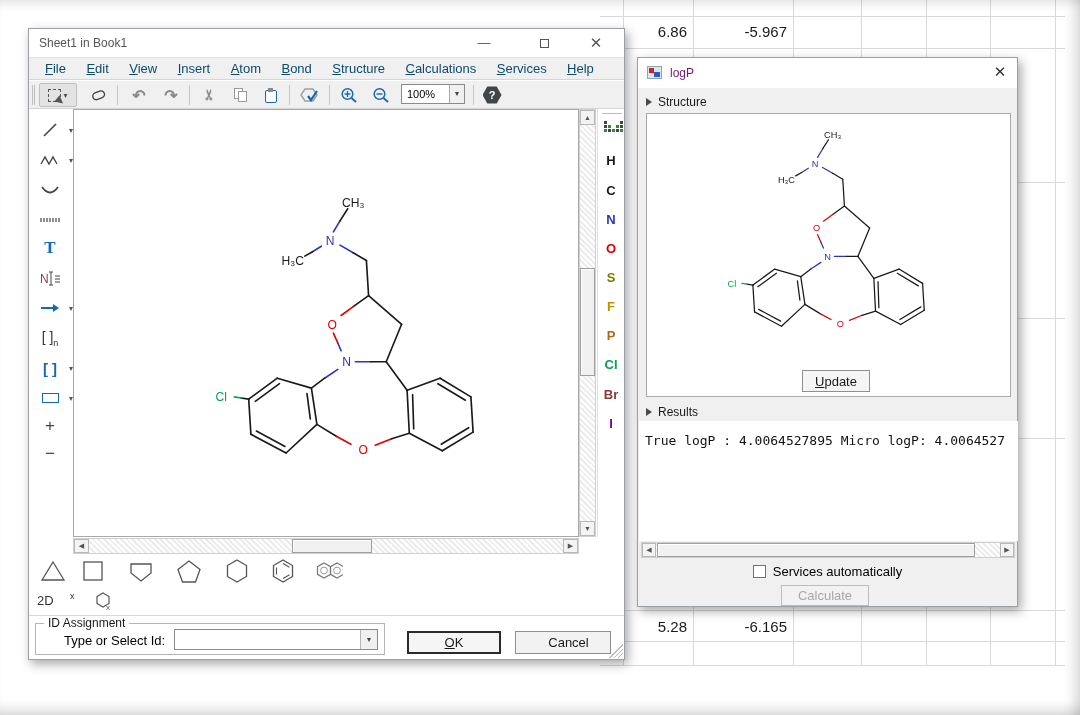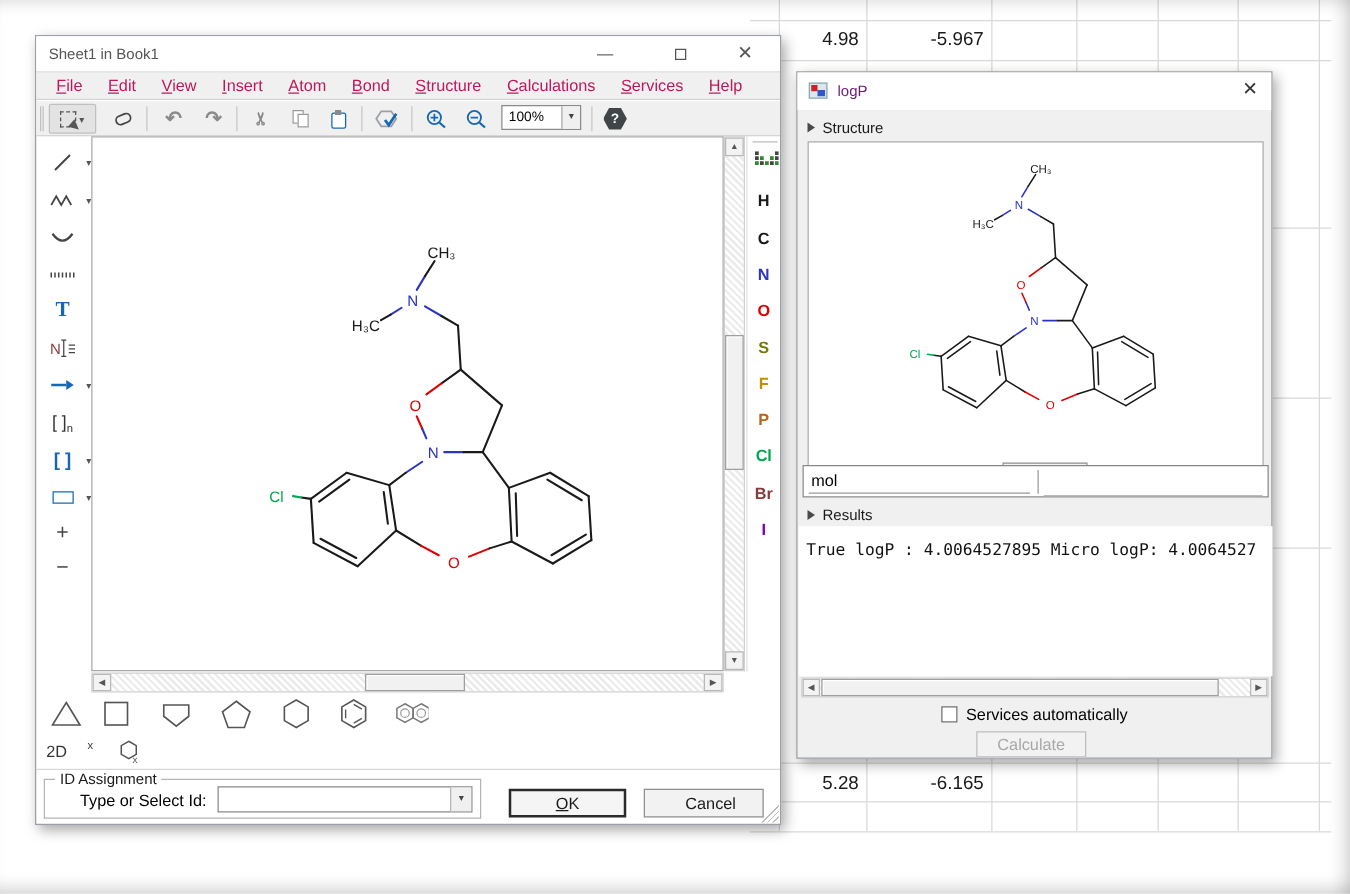--- a/index.html
+++ b/index.html
@@ -13,21 +13,21 @@
     box-shadow: inset -14px 0 14px -10px rgba(0,0,0,.18), inset 0 -14px 14px -10px rgba(0,0,0,.18), inset 0 14px 10px -10px rgba(0,0,0,.10); }
 
   
   .win { position:absolute; background:#fff; border:1px solid #9aa0a6; box-shadow: 3px 4px 10px rgba(0,0,0,.35); z-index:10; }
   .titlebar { position:absolute; left:0; top:0; right:0; height:28px; background:#fff; }
   .title-text { position:absolute; left:10px; top:7px; font-size:12px; color:#555; }
   .wbtn { position:absolute; top:0; width:40px; height:27px; text-align:center; line-height:27px; color:#555; font-size:13px; }
   .wbtn .maxbox { display:inline-block; width:9px; height:9px; border:1px solid #555; vertical-align:middle; }
 
   .menubar { position:absolute; left:0; top:28px; right:0; height:23px; background:#f0f0f0; border-top:1px solid #e0e0e0; border-bottom:1px solid #d5d5d5; padding-left:8px; }
-  .menu-item { display:inline-block; margin:0 8px; font-size:13px; color:#be185d; line-height:22px; }
+  .menu-item { display:inline-block; margin:0 8px; font-size:13px; color:#0c4a6e; line-height:22px; }
   .menu-item::first-letter { text-decoration:underline; }
 
   .toolbar { position:absolute; left:0; top:52px; right:0; height:28px; background:#f0f0f0; border-bottom:1px solid #d5d5d5; }
   .tbtn { position:absolute; top:2px; height:24px; display:flex; align-items:center; justify-content:center; }
   .tsep { position:absolute; top:4px; width:1px; height:20px; background:#c6c6c6; }
   .gray-glyph { color:#8a8a8a; font-size:16px; font-weight:bold; }
   .caret { font-size:8px; color:#555; margin-left:2px; }
   .pressed { background:#e3e3e3; border:1px solid #c0c0c0; border-radius:2px; }
 
   .zoombox { position:absolute; top:3px; width:64px; height:20px; background:#fff; border:1px solid #8a8a8a; font-size:11px; }
@@ -90,21 +90,21 @@
     <div class="gridline" style="left:1055px;top:0;width:1px;height:665px;"></div>
     <div class="gridline" style="left:600px;top:16px;width:465px;height:1px;"></div>
     <div class="gridline" style="left:600px;top:48px;width:465px;height:1px;"></div>
     <div class="gridline" style="left:1018px;top:182px;width:47px;height:1px;"></div>
     <div class="gridline" style="left:1018px;top:318px;width:47px;height:1px;"></div>
     <div class="gridline" style="left:1018px;top:438px;width:47px;height:1px;"></div>
     <div class="gridline" style="left:600px;top:610px;width:465px;height:1px;"></div>
     <div class="gridline" style="left:600px;top:641px;width:465px;height:1px;"></div>
     <div class="gridline" style="left:600px;top:665px;width:465px;height:1px;"></div>
   </div>
-  <div class="cell" style="left:625px;top:23px;width:62px;">4.98</div>
+  <div class="cell" style="left:625px;top:23px;width:62px;">6.86</div>
   <div class="cell" style="left:695px;top:23px;width:92px;">-5.967</div>
   <div class="cell" style="left:625px;top:618px;width:62px;">5.28</div>
   <div class="cell" style="left:695px;top:618px;width:92px;">-6.165</div>
 
   <div class="win" style="left:28px;top:28px;width:597px;height:632px;">
     <div class="titlebar">
       <span class="title-text">Sheet1 in Book1</span>
       <span class="wbtn" style="right:120px;">—</span>
       <span class="wbtn" style="right:60px;"><span class="maxbox"></span></span>
       <span class="wbtn" style="right:8px;font-size:15px;">✕</span>
@@ -469,26 +469,20 @@
 
     <div style="position:absolute;left:8px;top:55px;width:365px;height:284px;background:#fff;border:1px solid #a9a9a9;">
       <svg width="252" height="244" viewBox="0 0 300 290" style="position:absolute;left:58px;top:2px;">
         <use href="#molsym" width="300" height="290"></use>
       </svg>
       <div class="btn" style="left:155px;bottom:4px;width:68px;height:22px;background:#f5f5f5;">
           <span class="ul">Update</span>
         </div>
     </div>
 
-    <div style="position:absolute;left:4px;top:314px;width:373px;height:26px;background:#fff;border:1px solid #888;">
-      <span style="position:absolute;left:6px;top:4px;font-size:13px;">mol</span>
-      <div style="position:absolute;left:4px;right:190px;top:21px;height:1px;background:#999;"></div>
-      <div style="position:absolute;left:187px;top:3px;width:1px;height:19px;background:#999;"></div>
-      <div style="position:absolute;left:192px;right:4px;top:23px;height:1px;background:#bbb;"></div>
-    </div>
 
     <div class="sect-head" style="top:347px;">
       <span class="expander"></span><span>Results</span>
     </div>
     <div style="position:absolute;left:1px;top:363px;width:379px;height:120px;background:#fff;">
       <div class="mono" style="position:absolute;left:6px;top:12px;font-size:13px;white-space:nowrap;color:#111;">True logP : 4.0064527895 Micro logP: 4.0064527</div>
     </div>
 
     <div class="sb" style="left:3px;top:484px;width:374px;height:16px;">
       <div class="sb-btn" style="left:0;top:0;width:14px;height:14px;">◀</div>

